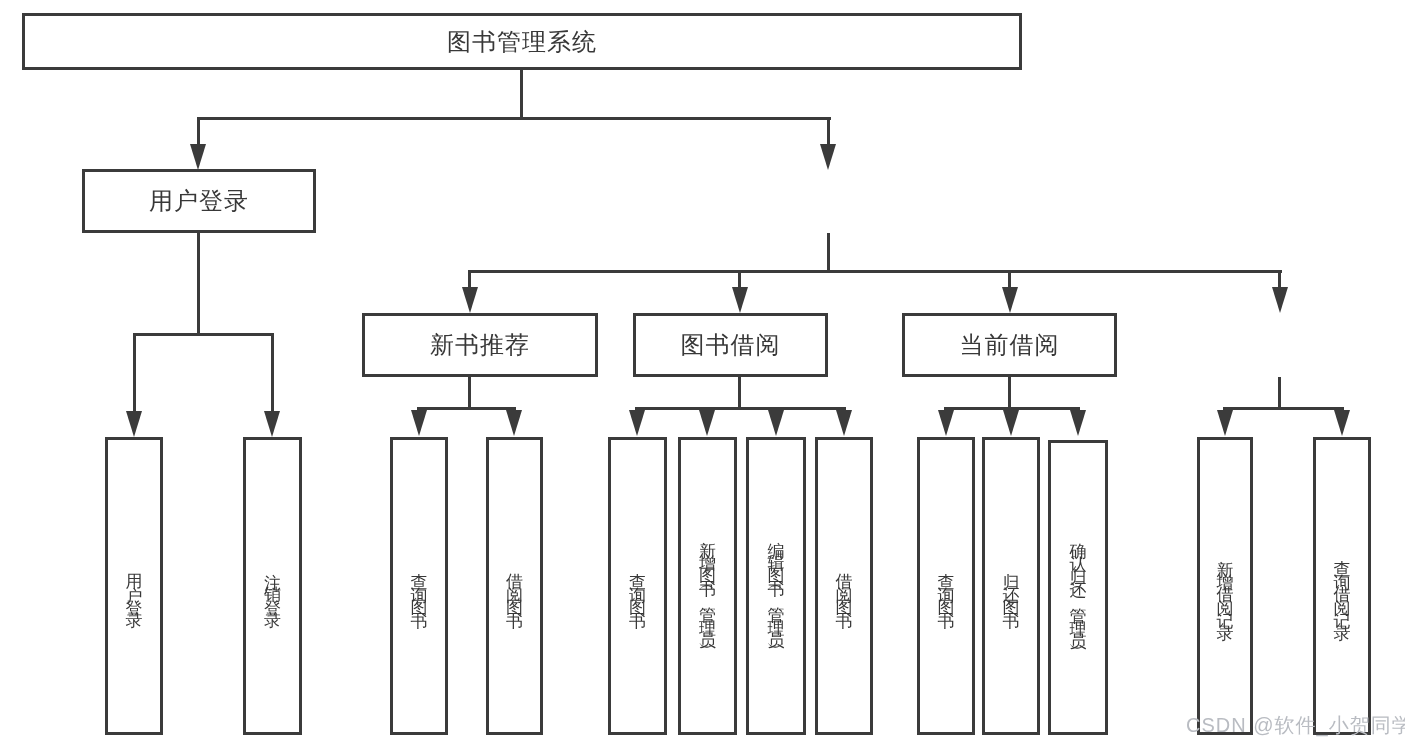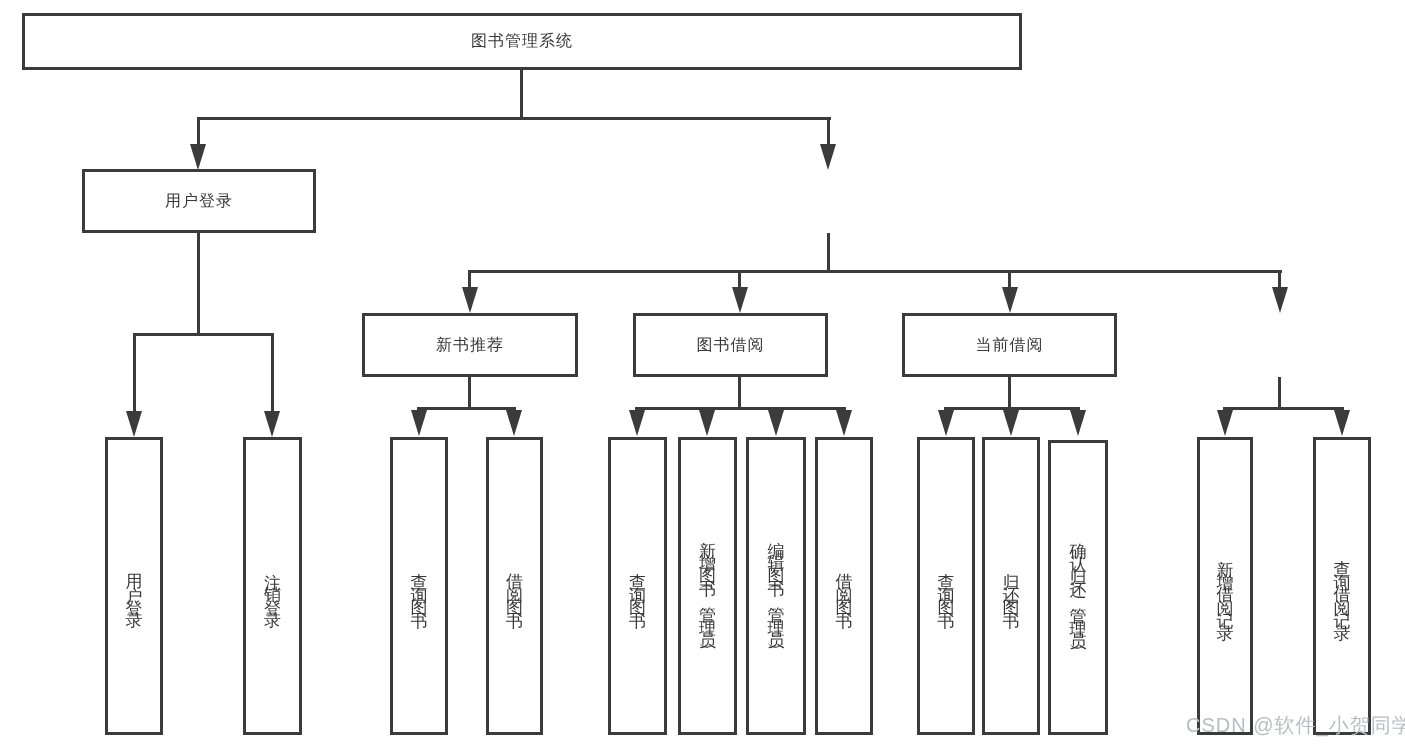--- a/index.html
+++ b/index.html
@@ -6,21 +6,21 @@
     --line:#3b3b3b; --text:#383838; --wm:#b9bcc2; --bg:#ffffff;
   }
   html,body{margin:0;padding:0;background:var(--bg);}
   #canvas{
     position:relative;width:1405px;height:747px;background:var(--bg);
     overflow:hidden;font-family:"Liberation Sans","DejaVu Sans",sans-serif;
   }
   .box{
     position:absolute;box-sizing:border-box;background:#fff;
     border:3px solid var(--line);display:flex;align-items:center;justify-content:center;
-    color:var(--text);font-size:16px;letter-spacing:1px;
+    color:var(--text);font-size:24px;letter-spacing:1px;
   }
   .box span{display:block;white-space:nowrap;}
   .v{font-size:17px;}
   .v span{
     writing-mode:vertical-rl;text-orientation:mixed;
     letter-spacing:13px;white-space:pre;
   }
   .line{position:absolute;background:var(--line);}
   .arrow{
     position:absolute;width:0;height:0;
@@ -63,21 +63,21 @@
   <div class="line" style="left:468px;top:270px;width:814px;height:3px"></div>
   <div class="line" style="left:468px;top:270px;width:3px;height:17px"></div>
   <div class="arrow" style="left:462px;top:287px"></div>
   <div class="line" style="left:738px;top:270px;width:3px;height:17px"></div>
   <div class="arrow" style="left:732px;top:287px"></div>
   <div class="line" style="left:1008px;top:270px;width:3px;height:17px"></div>
   <div class="arrow" style="left:1002px;top:287px"></div>
   <div class="line" style="left:1278px;top:270px;width:3px;height:17px"></div>
   <div class="arrow" style="left:1272px;top:287px"></div>
 
-  <div class="box" style="left:362px;top:313px;width:216px;height:64px">
+  <div class="box" style="left:362px;top:313px;width:236px;height:64px">
     <span>新书推荐</span>
   </div>
   <div class="box" style="left:633px;top:313px;width:195px;height:64px">
     <span>图书借阅</span>
   </div>
   <div class="box" style="left:902px;top:313px;width:215px;height:64px">
     <span>当前借阅</span>
   </div>
 
   <div class="line" style="left:468px;top:377px;width:3px;height:33px"></div>

